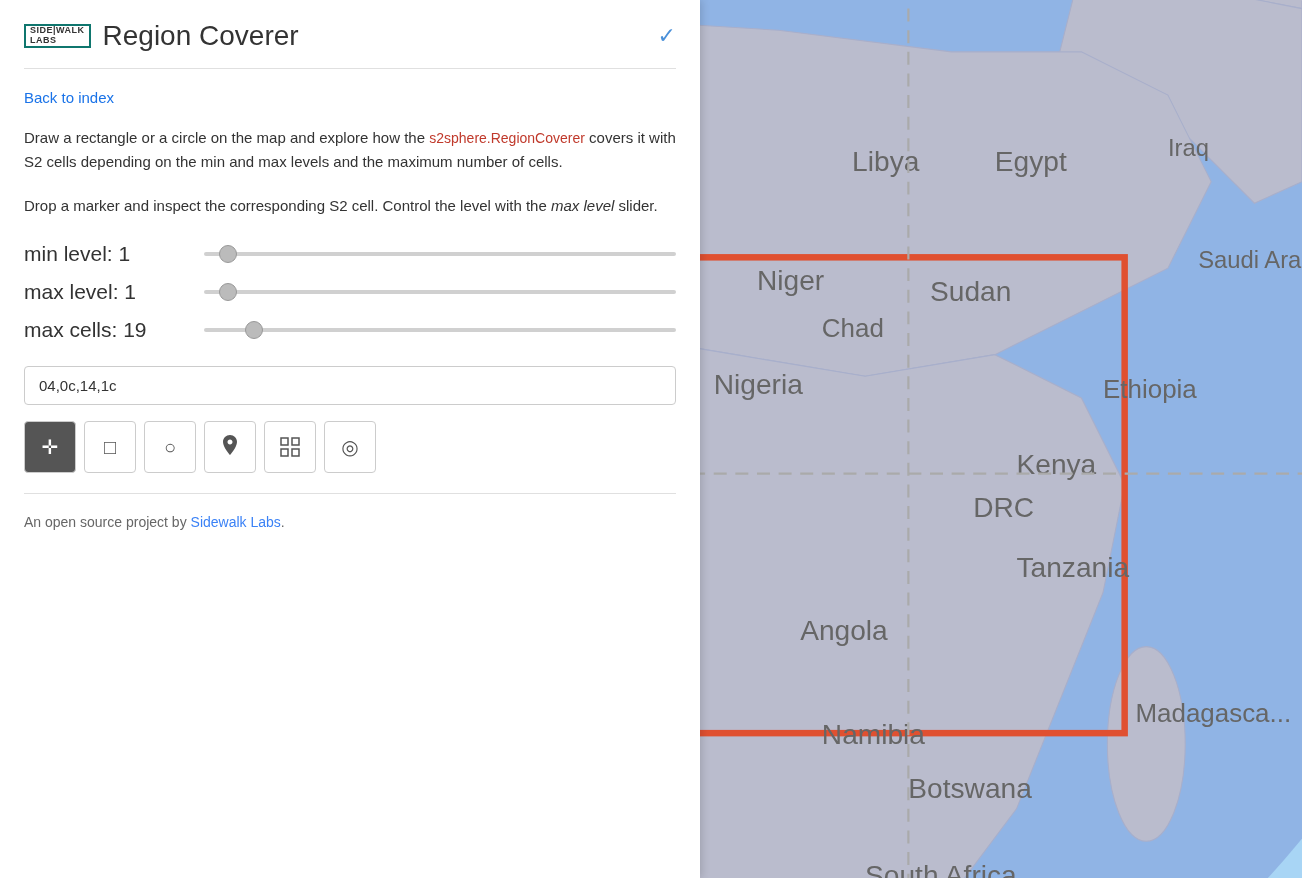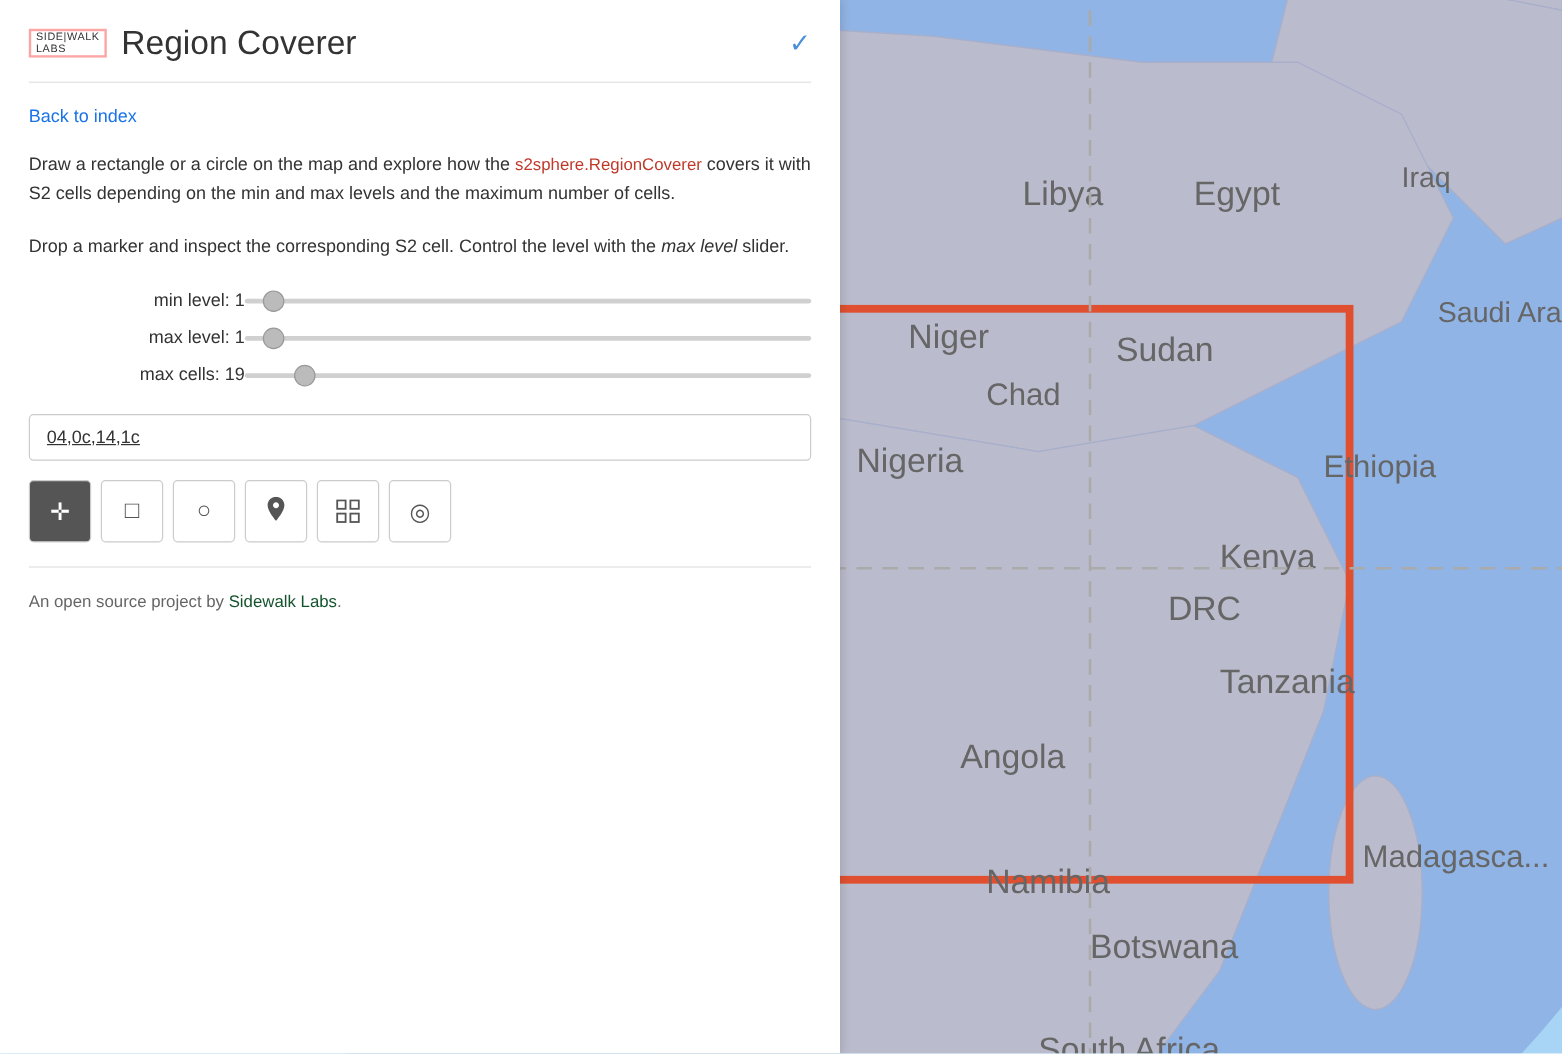--- a/index.html
+++ b/index.html
@@ -33,24 +33,24 @@
       padding: 20px 24px 16px 24px;
     }
 
     .logo-title {
       display: flex;
       align-items: center;
       gap: 12px;
     }
 
     .logo-box {
-      border: 2px solid #fca5a5;
+      border: 2px solid #0f766e;
       padding: 0 4px;
       font-size: 9px;
-      font-weight: normal;
+      font-weight: bold;
       line-height: 1.1;
       color: #333;
       letter-spacing: 0.5px;
     }
 
     .panel-title {
       font-size: 28px;
       font-weight: 400;
       color: #333;
     }
@@ -101,24 +101,23 @@
 
     .control-row {
       display: flex;
       align-items: center;
       margin-bottom: 14px;
       gap: 0;
     }
 
     .control-label {
       width: 180px;
-      font-size: 15px;
+      font-size: 21px;
       color: #333;
       flex-shrink: 0;
-      text-align: right;
     }
 
     .slider {
       flex: 1;
       -webkit-appearance: none;
       appearance: none;
       height: 4px;
       background: #d0d0d0;
       border-radius: 2px;
       outline: none;
@@ -138,21 +137,20 @@
 
     .text-input {
       width: 100%;
       padding: 10px 14px;
       font-size: 15px;
       border: 1px solid #ccc;
       border-radius: 4px;
       outline: none;
       color: #333;
       margin-bottom: 16px;
-      text-decoration: underline;
     }
 
     .tool-buttons {
       display: flex;
       gap: 8px;
       margin-bottom: 16px;
     }
 
     .tool-btn {
       width: 52px;
@@ -179,21 +177,21 @@
       background: #e0e0e0;
       margin: 20px 0;
     }
 
     .footer-text {
       font-size: 14px;
       color: #666;
     }
 
     .footer-link {
-      color: #14532d;
+      color: #3b82f6;
       text-decoration: none;
     }
 
     
     .map-svg {
       width: 100%;
       height: 100%;
     }
   </style>
 </head>

